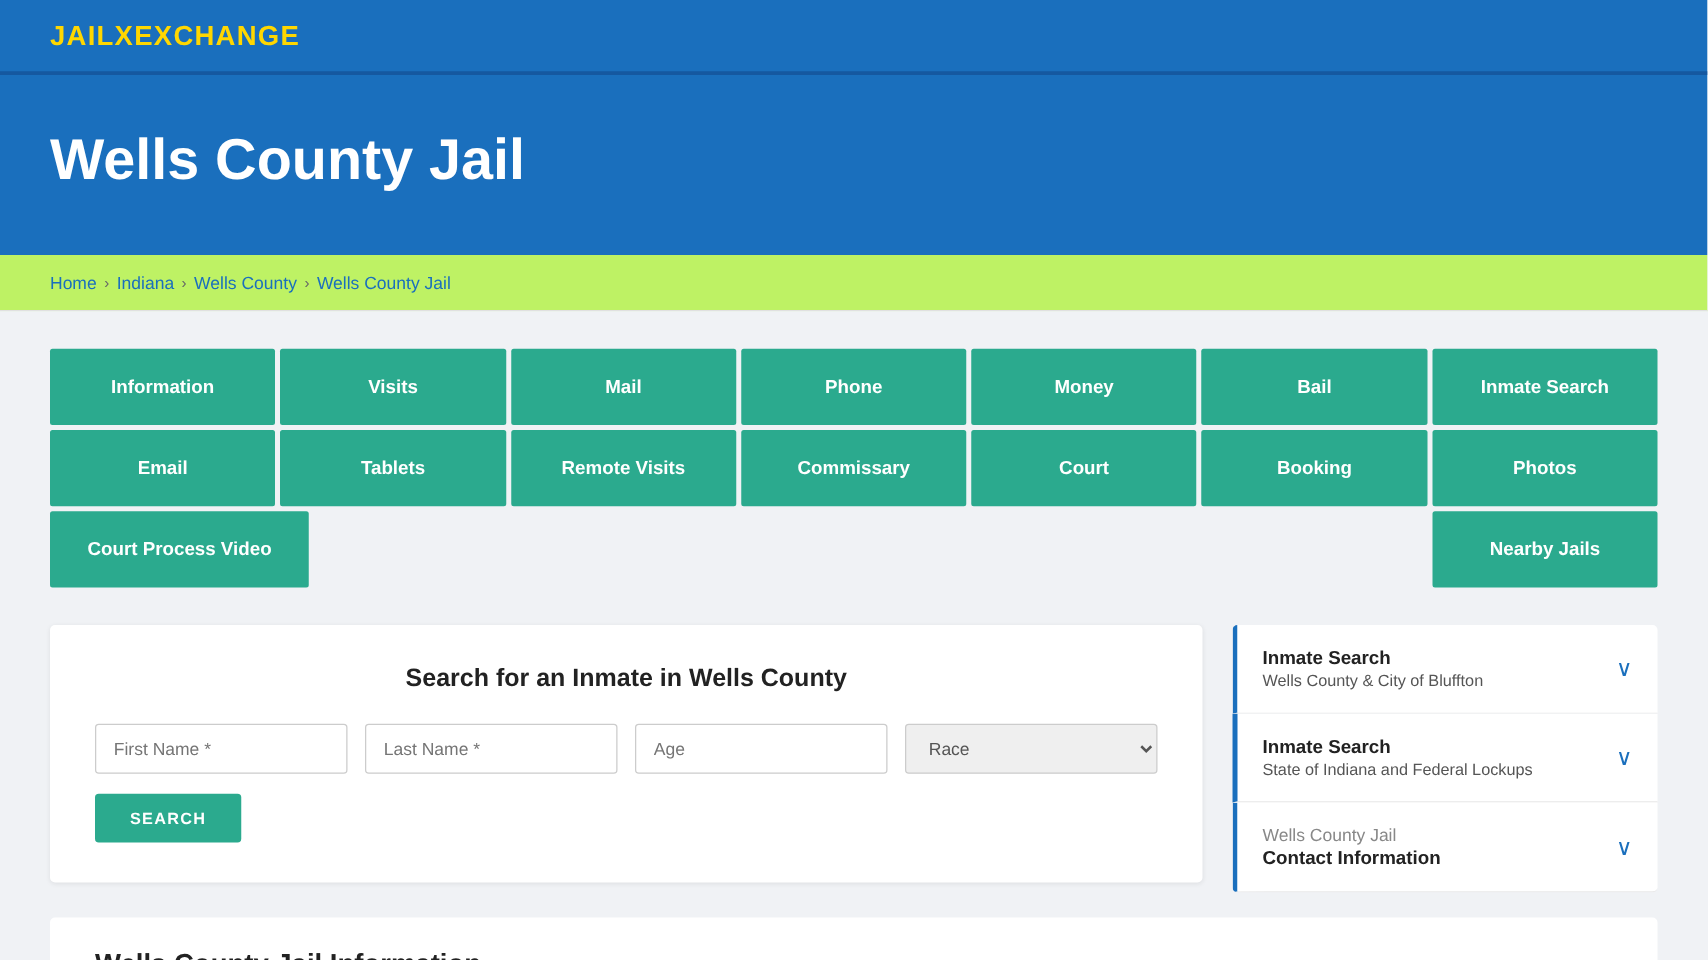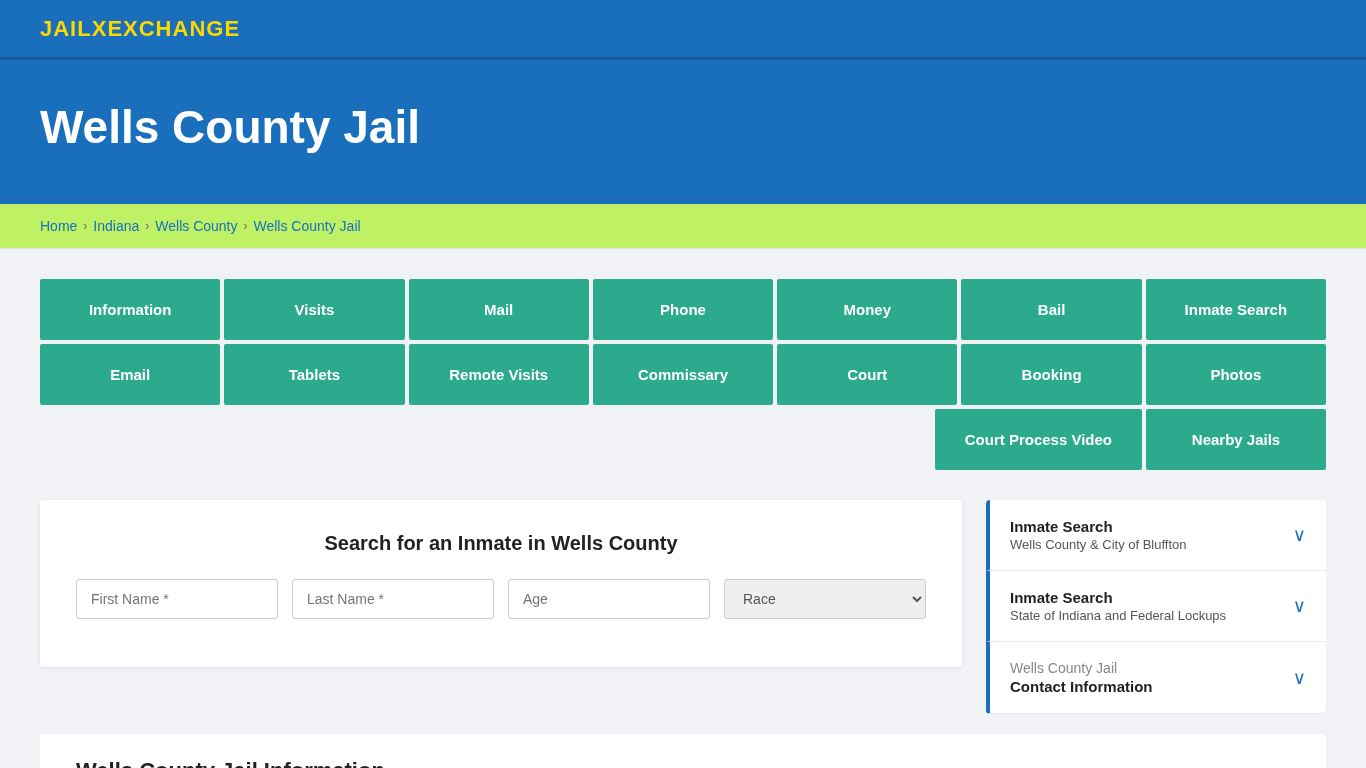--- a/index.html
+++ b/index.html
@@ -88,21 +88,21 @@
       margin-bottom: 4px;
     }
     .button-grid-row2 {
       display: grid;
       grid-template-columns: repeat(7, 1fr);
       gap: 4px;
       margin-bottom: 4px;
     }
     .button-grid-row3 {
       display: flex;
-      justify-content: flex-end;
+      justify-content: space-between;
       gap: 4px;
       margin-bottom: 30px;
     }
     .grid-btn {
       background: #2baa8e;
       color: #fff;
       border: none;
       padding: 22px 10px;
       font-size: 15px;
       font-weight: 600;
@@ -296,20 +296,21 @@
         <input type="text" placeholder="Age" style="">
         <select>
           <option>Race</option>
           <option>White</option>
           <option>Black</option>
           <option>Hispanic</option>
           <option>Asian</option>
           <option>Other</option>
         </select>
       </div>
+      <button class="search-btn">SEARCH</button>
     </div>
 
     <div class="sidebar-panels">
 
       <div class="panel">
         <div class="panel-text">
           <div class="panel-title">Inmate Search</div>
           <div class="panel-subtitle">Wells County &amp; City of Bluffton</div>
         </div>
         <span class="panel-chevron">∨</span>

